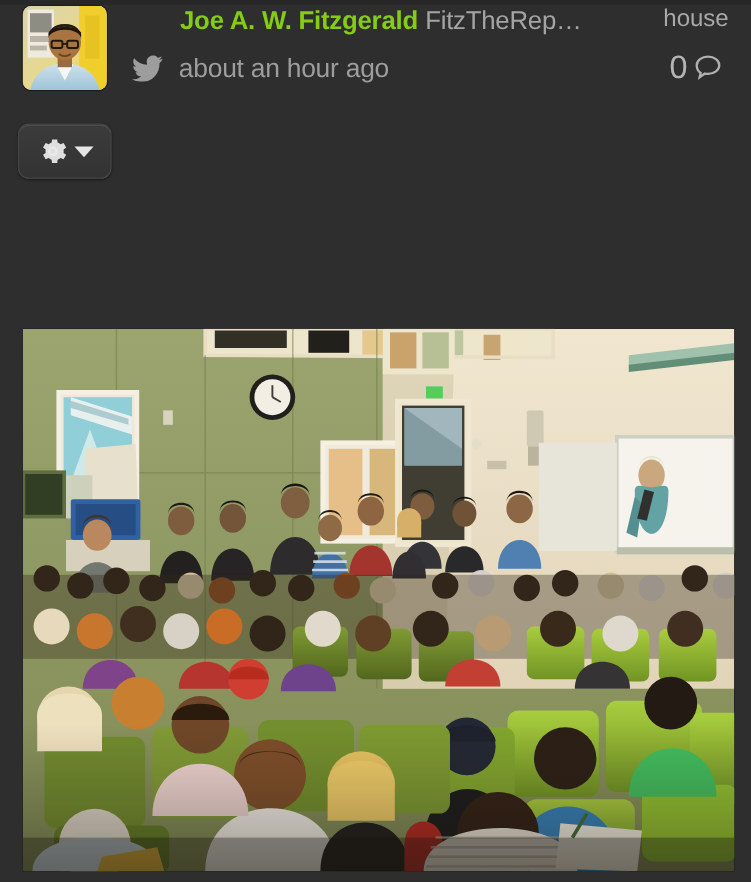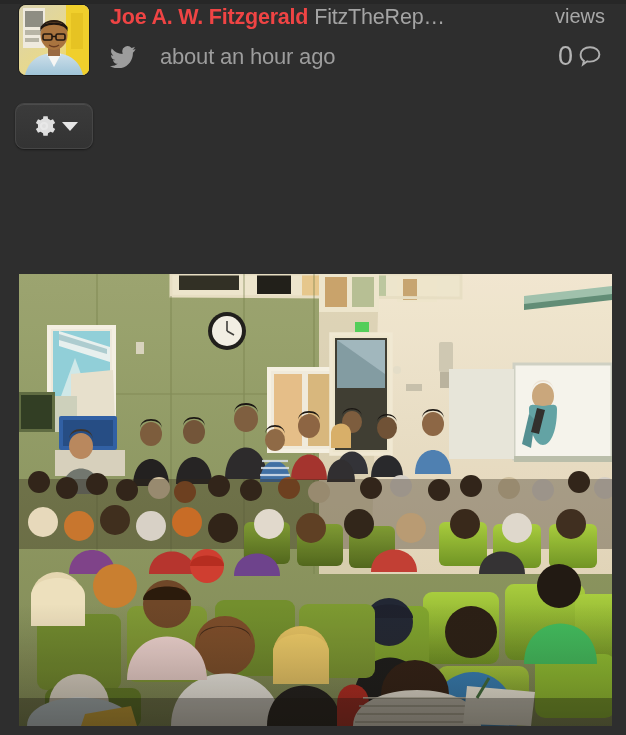--- a/index.html
+++ b/index.html
@@ -63,39 +63,40 @@
   }
   .name-line {
     font-size:21.5px;
     line-height:30px;
     padding-top:2px;
     white-space:nowrap;
     overflow:hidden;
   }
   .display-name {
     font-weight:bold;
-    color:#ef4444;
+    color:#84cc16;
     letter-spacing:-0.2px;
+    margin-left:40px;
   }
   .handle {
     color:#a4a4a4;
     font-weight:normal;
     letter-spacing:-0.2px;
   }
   .tweet-text {
     margin-top:2px;
     font-size:28px;
     line-height:34.5px;
     color:#ffffff;
     letter-spacing:-0.4px;
     word-wrap:break-word;
   }
   .meta-line {
     margin-top:12px;
-    display:flex; align-items:center; gap:24px;
+    display:flex; align-items:center; gap:13px;
   }
   .bird-icon svg { display:block; }
   .timestamp {
     font-size:22px;
     color:#9d9d9d;
     letter-spacing:-0.2px;
   }
 
   
   .stats {
@@ -195,21 +196,21 @@
         <span class="bird-icon">
           <svg width="26" height="22" viewBox="0 0 26 22">
             <path fill="#9d9d9d" d="M25.6 2.9c-.95.42-1.96.7-3.02.83a5.25 5.25 0 0 0 2.3-2.9c-1.01.6-2.13 1.03-3.32 1.27A5.23 5.23 0 0 0 12.5 6.87c0 .41.05.81.14 1.19A14.85 14.85 0 0 1 1.78 2.6a5.22 5.22 0 0 0 1.62 6.98 5.2 5.2 0 0 1-2.37-.65v.06a5.23 5.23 0 0 0 4.2 5.13 5.3 5.3 0 0 1-2.36.09 5.24 5.24 0 0 0 4.89 3.63A10.5 10.5 0 0 1 0 19.99a14.8 14.8 0 0 0 8.02 2.35c9.62 0 14.89-7.97 14.89-14.88l-.02-.68A10.6 10.6 0 0 0 25.6 2.9z"></path>
           </svg>
         </span>
         <span class="timestamp">about an hour ago</span>
       </div>
     </div>
 
     <div class="stats">
-      <div class="views-label">views</div>
+      <div class="views-label">house</div>
       <div class="comments-row">
         <span class="comments-count">0</span>
         <span class="bubble-icon">
           <svg width="24" height="22" viewBox="0 0 24 22">
             <path fill="none" stroke="#b0b0b0" stroke-width="1.9" d="M12 2.2c5.2 0 9.4 3.2 9.4 7.2 0 4-4.2 7.2-9.4 7.2-.9 0-1.8-.1-2.6-.28L5 19.4l.9-3.65C3.6 14.4 2.6 12.1 2.6 9.4c0-4 4.2-7.2 9.4-7.2z"></path>
           </svg>
         </span>
       </div>
     </div>
   </div>

